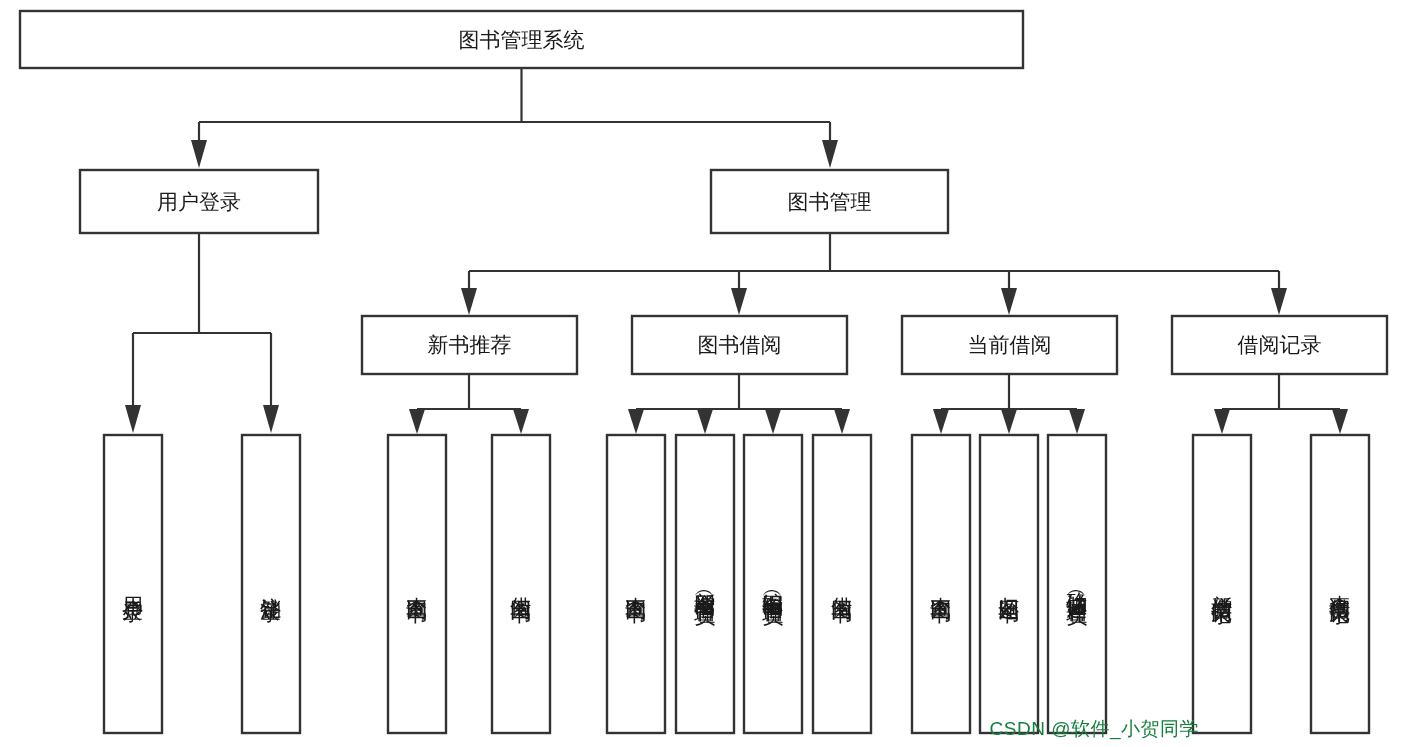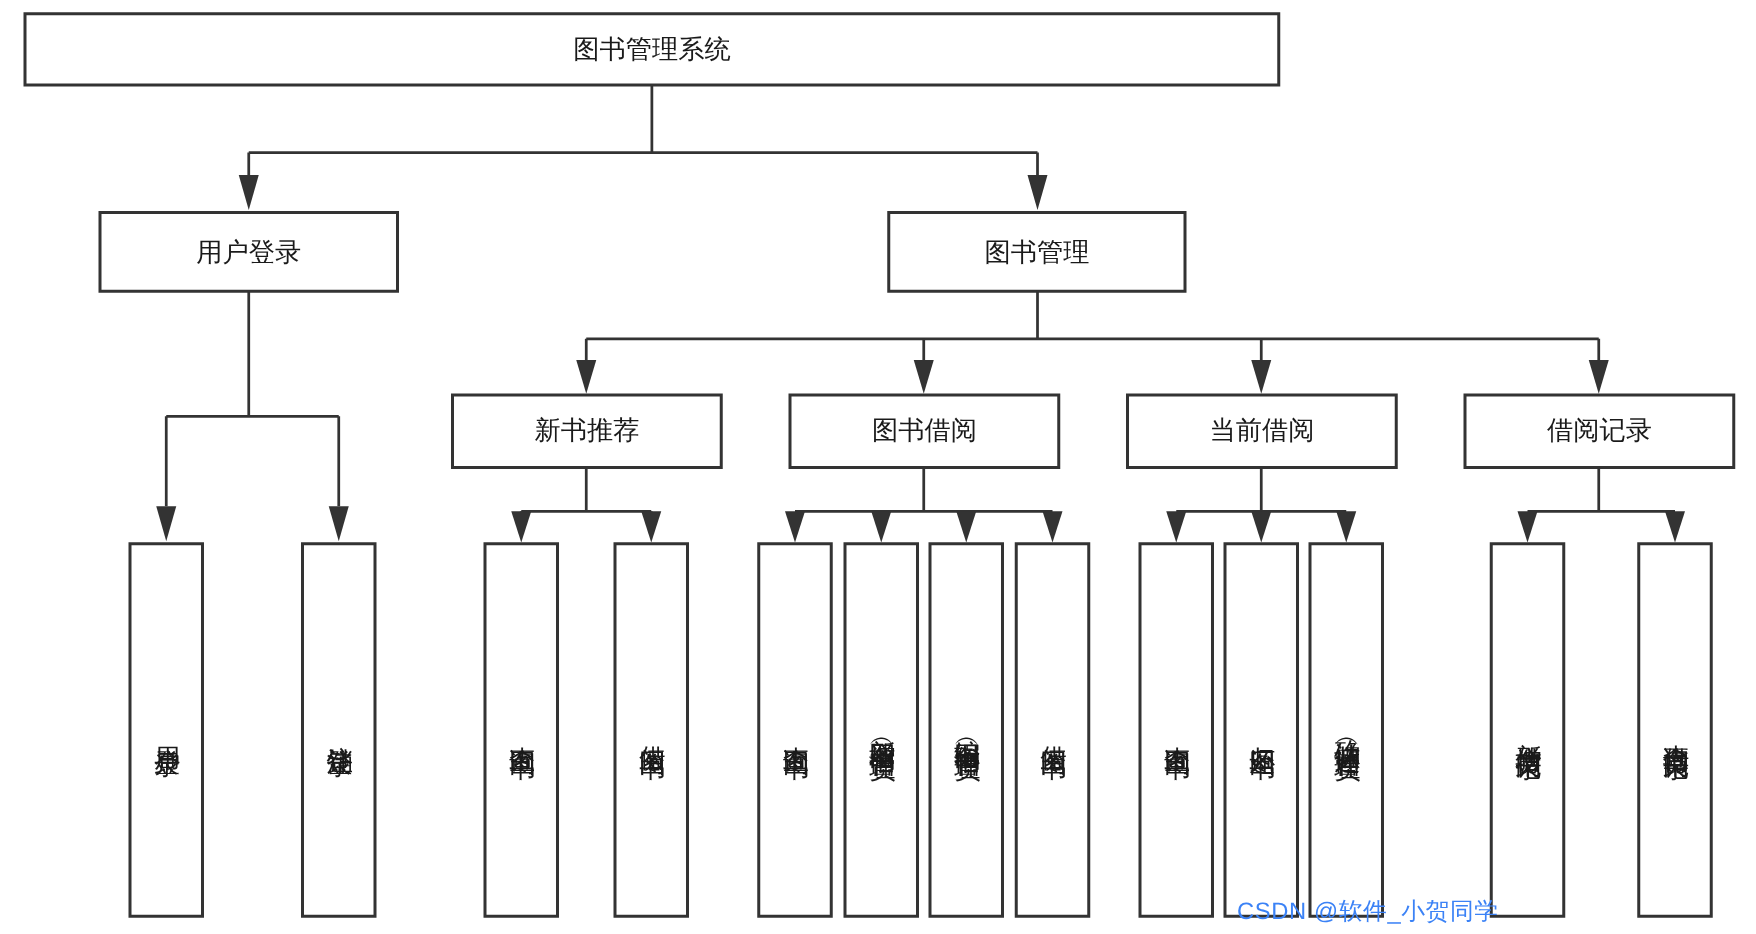--- a/index.html
+++ b/index.html
@@ -64,21 +64,21 @@
     color: #1a1a1a;
     letter-spacing: 2px;
     white-space: nowrap;
   }
   .watermark {
     position: absolute;
     right: 8px;
     bottom: 5px;
     font-family: "Liberation Sans", "DejaVu Sans", sans-serif;
     font-size: 19px;
-    color: #3b82f6;
+    color: #15803d;
     letter-spacing: 0.5px;
     white-space: nowrap;
   }
 </style>
 </head>
 <body>
 
 <div id="diagram-root">
 
   <svg id="flow" viewBox="0 0 1405 747">

